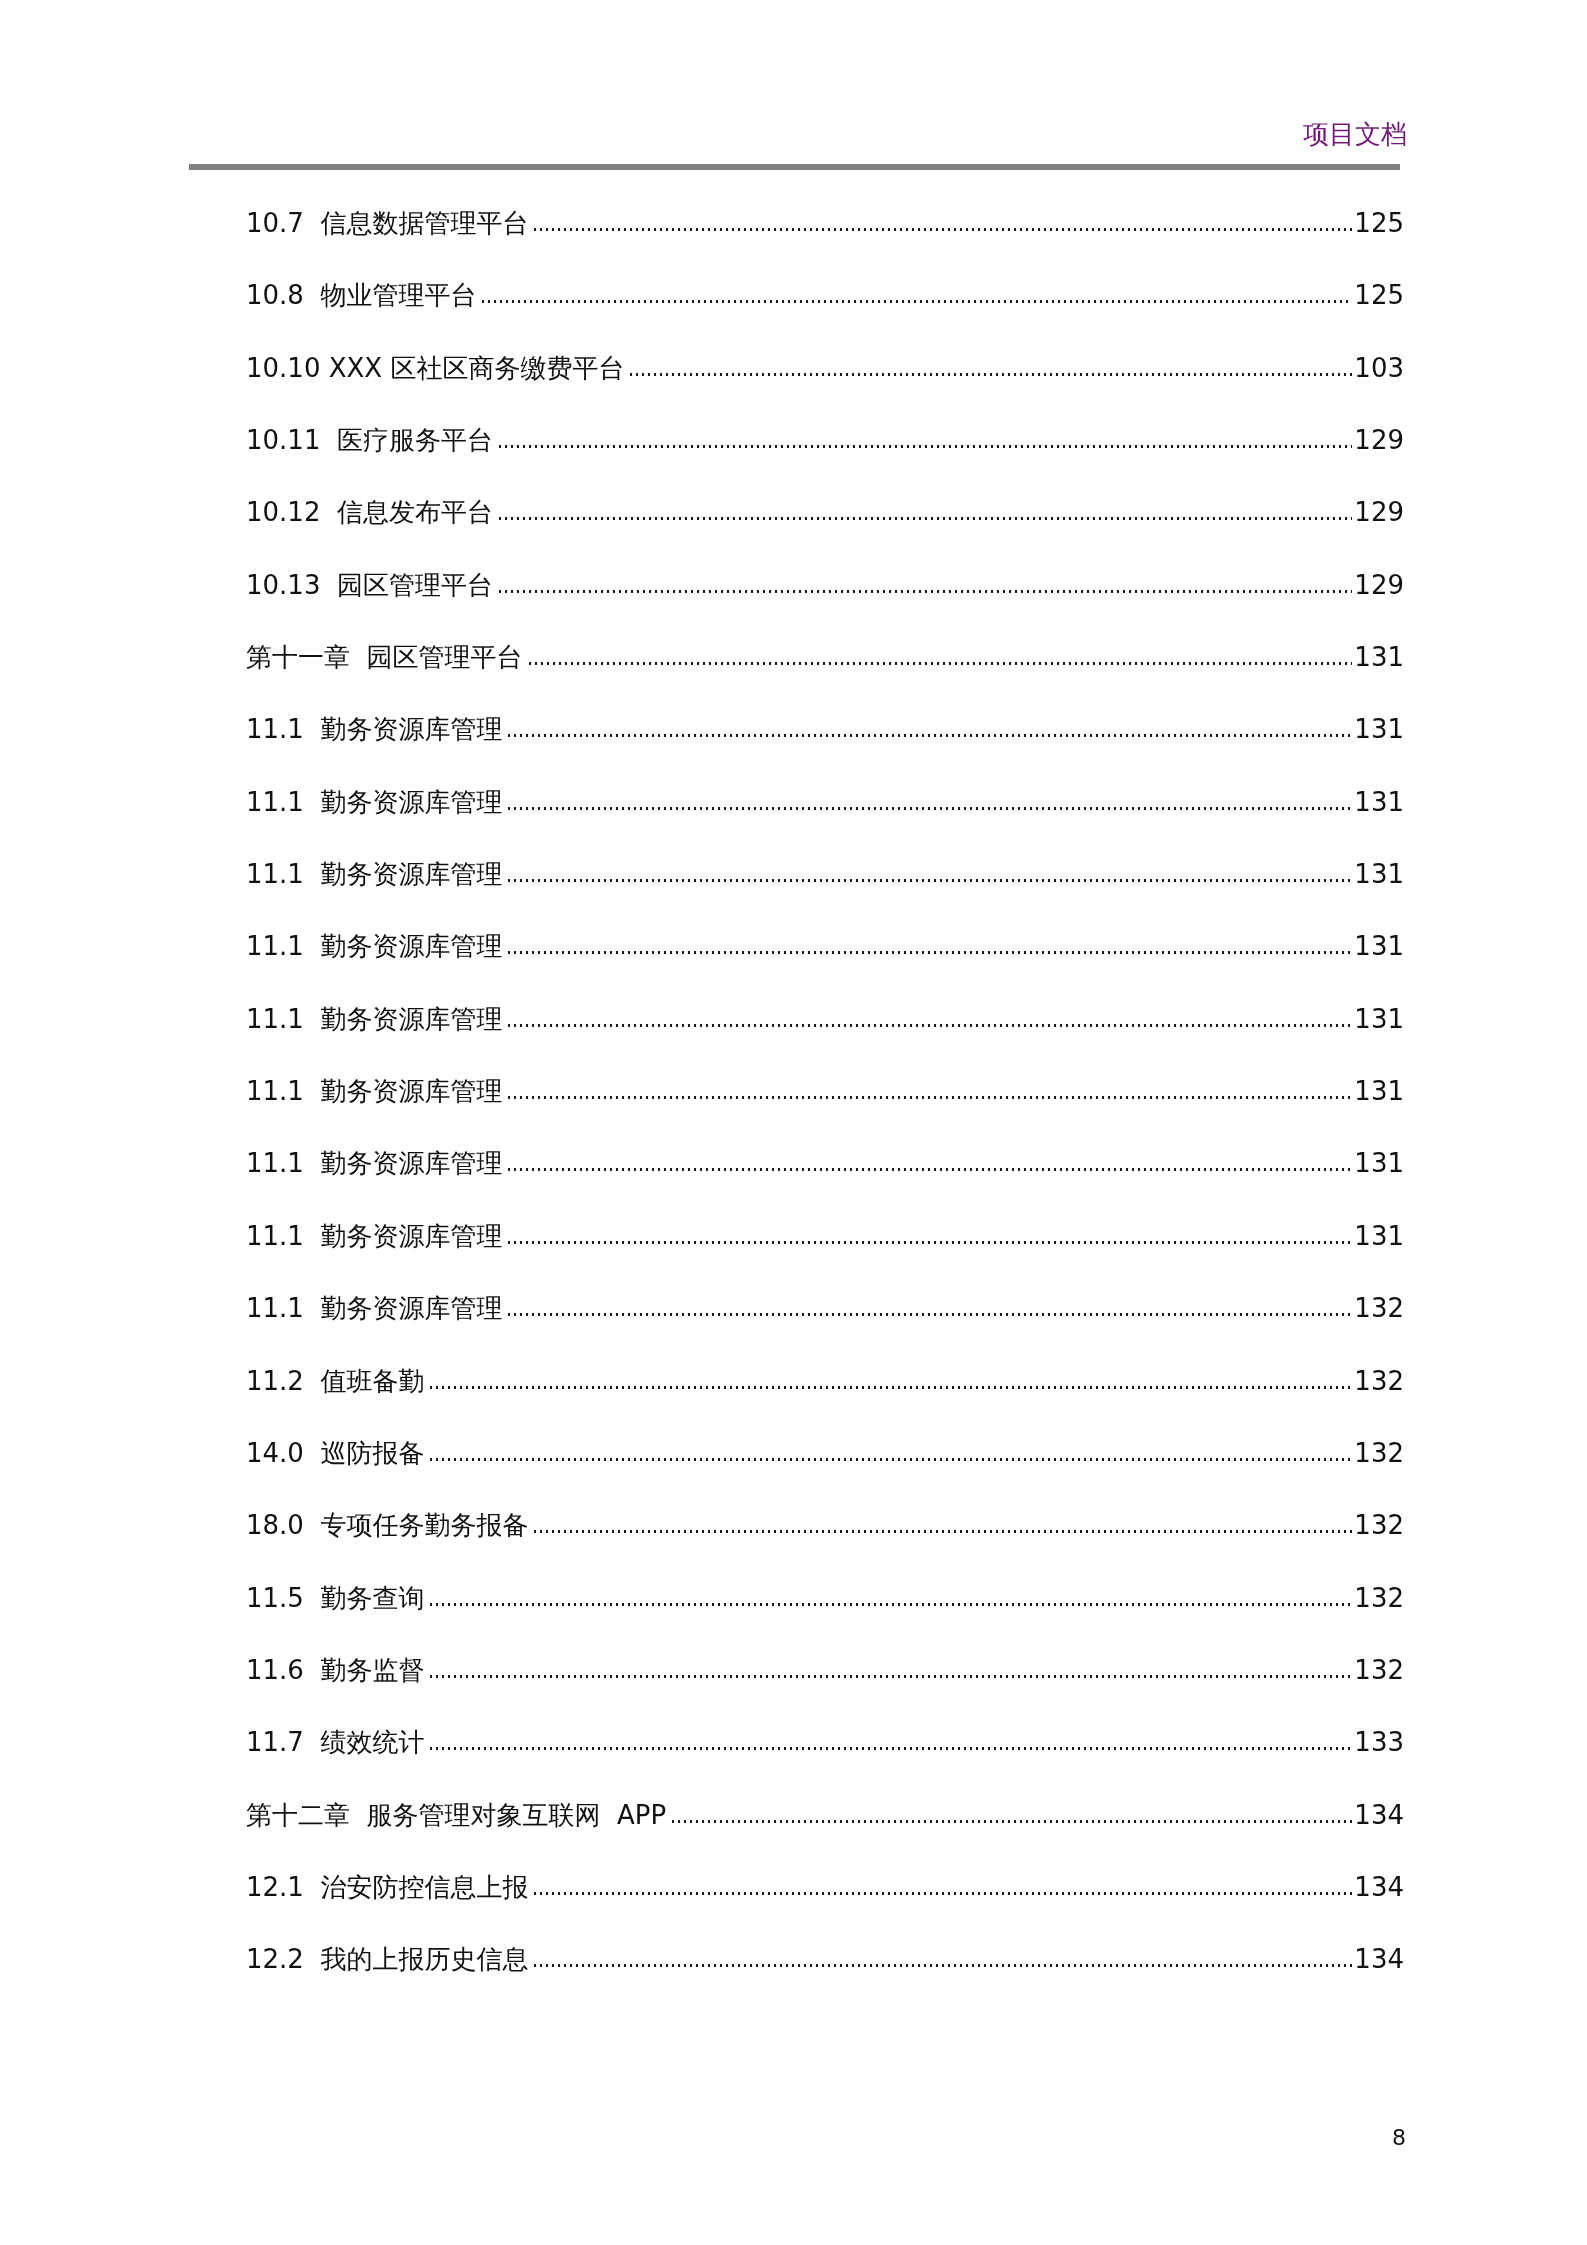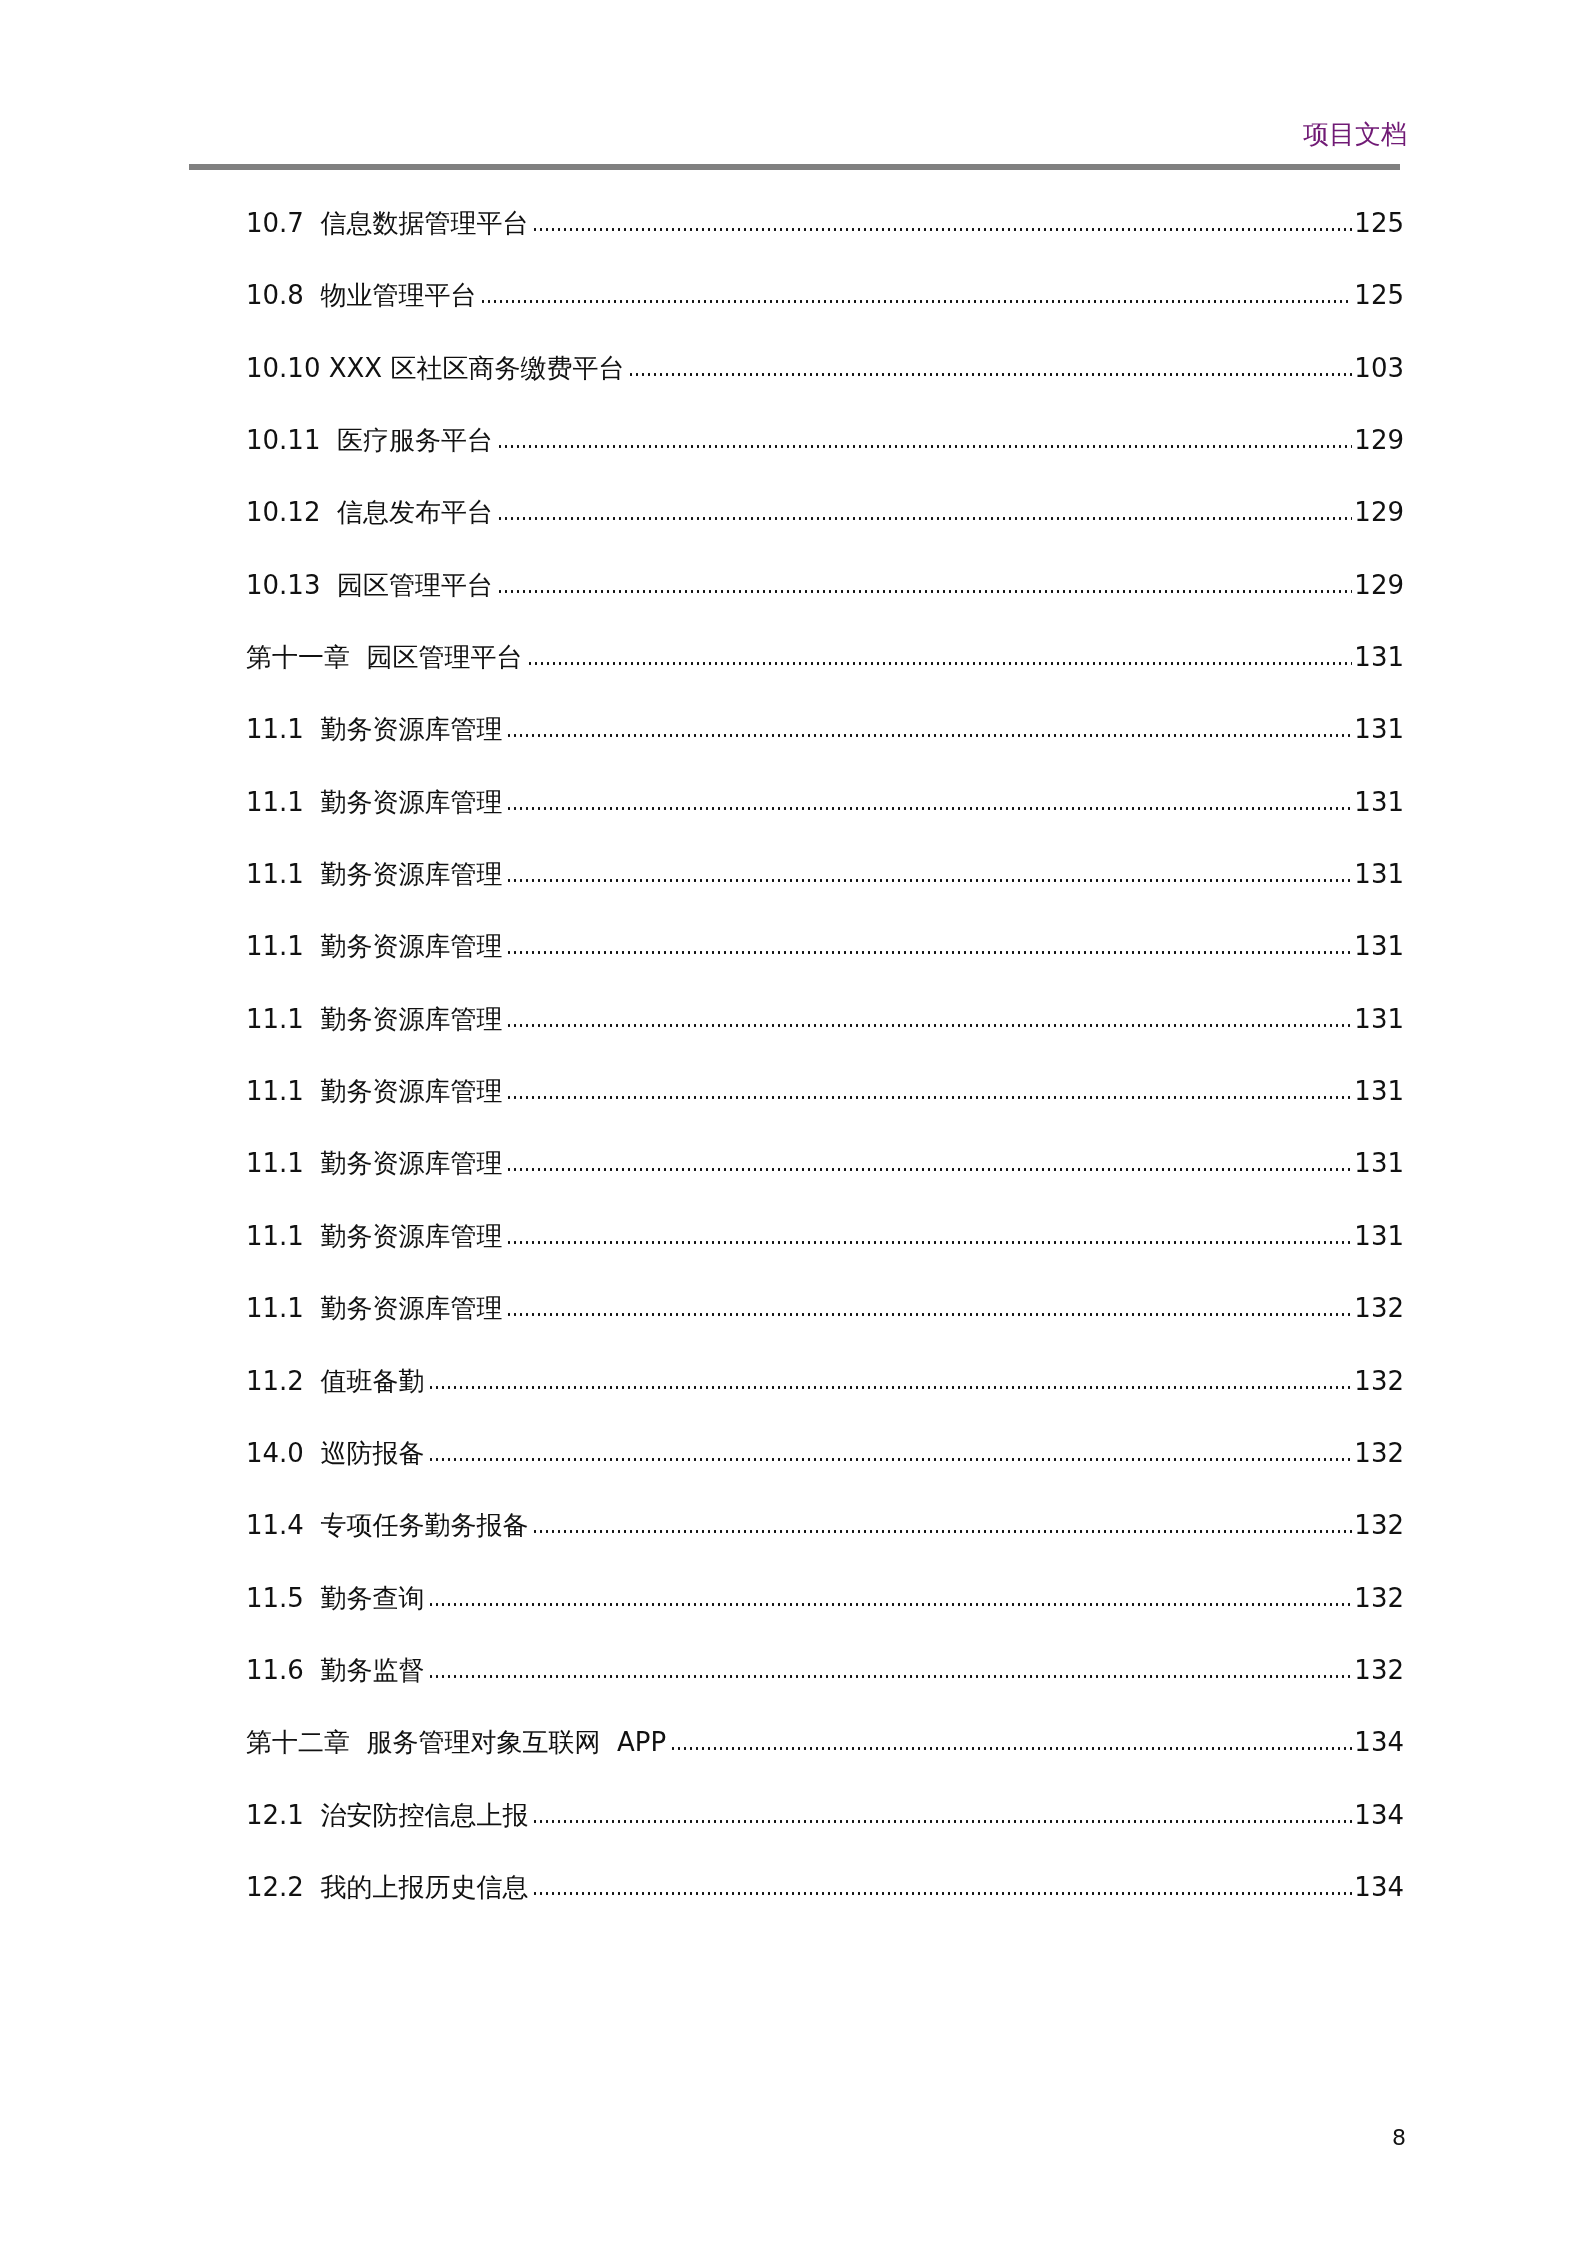--- a/index.html
+++ b/index.html
@@ -166,35 +166,40 @@
       <span class="toc-label">11.2  值班备勤</span>
       <span class="toc-leader"></span>
       <span class="toc-page">132</span>
     </div>
   <div class="toc-row">
       <span class="toc-label">14.0  巡防报备</span>
       <span class="toc-leader"></span>
       <span class="toc-page">132</span>
     </div>
   <div class="toc-row">
-      <span class="toc-label">11.4  专项任务勤务报备</span>
+      <span class="toc-label">18.0  专项任务勤务报备</span>
       <span class="toc-leader"></span>
       <span class="toc-page">132</span>
     </div>
   <div class="toc-row">
       <span class="toc-label">11.5  勤务查询</span>
       <span class="toc-leader"></span>
       <span class="toc-page">132</span>
     </div>
   <div class="toc-row">
       <span class="toc-label">11.6  勤务监督</span>
       <span class="toc-leader"></span>
       <span class="toc-page">132</span>
     </div>
   <div class="toc-row">
+      <span class="toc-label">11.7  绩效统计</span>
+      <span class="toc-leader"></span>
+      <span class="toc-page">133</span>
+    </div>
+  <div class="toc-row">
       <span class="toc-label">第十二章  服务管理对象互联网  APP</span>
       <span class="toc-leader"></span>
       <span class="toc-page">134</span>
     </div>
   <div class="toc-row">
       <span class="toc-label">12.1  治安防控信息上报</span>
       <span class="toc-leader"></span>
       <span class="toc-page">134</span>
     </div>
   <div class="toc-row">

